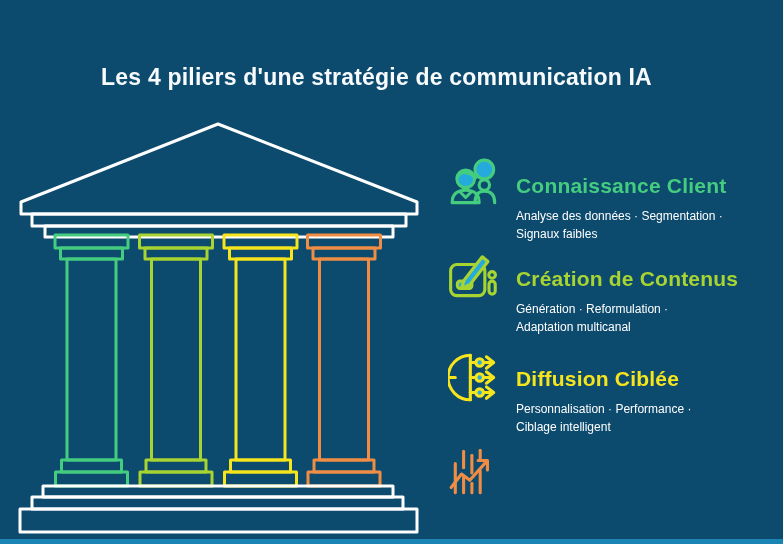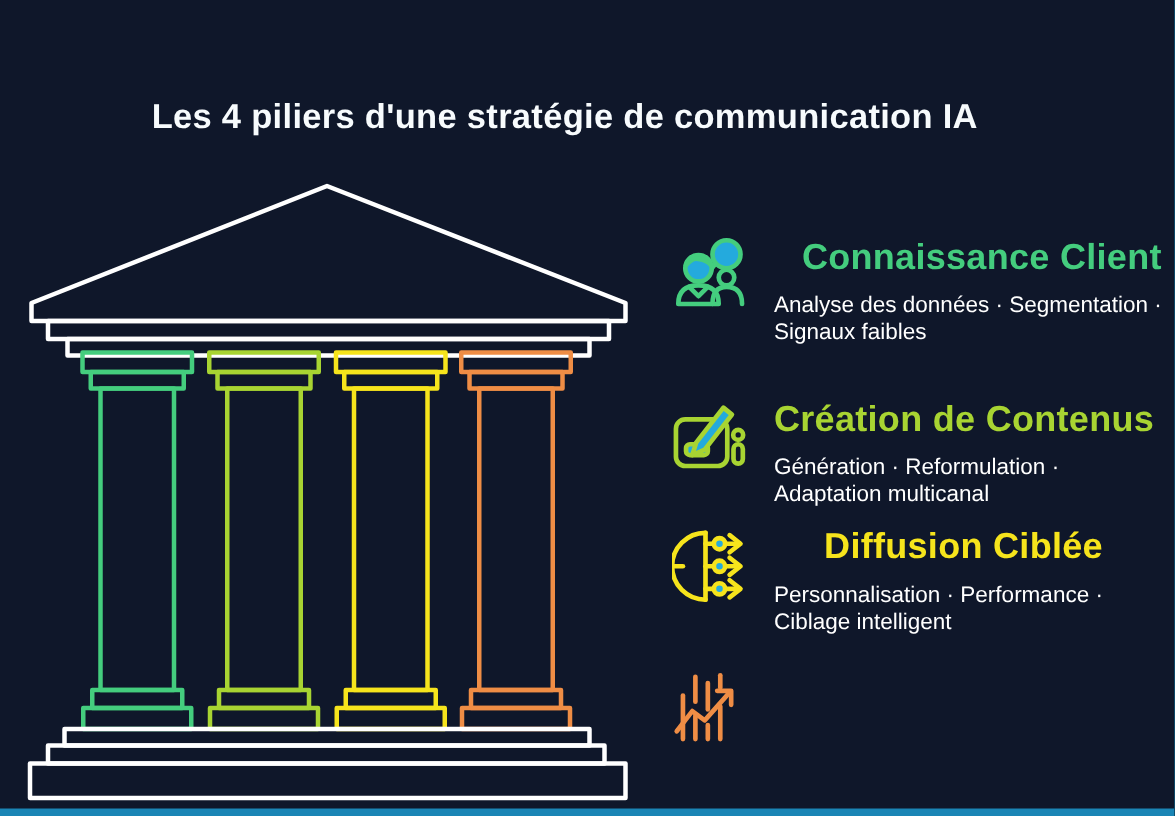--- a/index.html
+++ b/index.html
@@ -1,47 +1,46 @@
 <!DOCTYPE html>
 <html><head>
 <meta charset="utf-8">
 <style>
   html,body{margin:0;padding:0;background:#0e6e96;}
   .stage{
     position:relative;
     width:783px;height:544px;
-    background:#0f172a;
+    background:#0c4a6e;
     overflow:hidden;
     font-family:"Liberation Sans","DejaVu Sans",sans-serif;
   }
   .footer-bar{
     position:absolute;left:0;bottom:0;width:100%;height:5px;
     background:#1A85B5;
   }
   .page-title{
     position:absolute;top:49px;left:0;right:30px;
     text-align:center;
     color:#F7FBFD;
     font-size:23px;font-weight:bold;letter-spacing:.2px;
   }
   .temple{position:absolute;left:0;top:104px;}
   .pillar-item{
     position:absolute;left:448px;width:330px;
     display:flex;gap:14px;align-items:flex-start;
   }
   .pillar-item .icon-box{flex:none;width:54px;height:56px;}
   .item-heading{
-    font-size:24px;font-weight:bold;letter-spacing:.2px;
-    margin:2px 0 0 0;
-    text-align:right;
+    font-size:21px;font-weight:bold;letter-spacing:.2px;
+    margin:18px 0 0 0;
   }
   .item-desc{
     margin-top:9px;
     color:#FFFFFF;
-    font-size:15px;line-height:18px;
+    font-size:12px;line-height:18px;
     white-space:pre-line;
   }
   .mask{fill:#24AADD;}
   svg{display:block;}
 </style>
 </head>
 <body>
 
 <div class="stage">
 
@@ -108,21 +107,21 @@
         <path d="M11,34 L17,40 L23,34"></path>
       </svg>
     </span>
     <div>
       <div class="item-heading" style="color: rgb(68, 205, 126);">Connaissance Client</div>
       <div class="item-desc">Analyse des données · Segmentation ·
 Signaux faibles</div>
     </div>
   </div>
 
-  <div class="pillar-item" style="top:264px">
+  <div class="pillar-item" style="top:249px">
     <span class="icon-box" style="color: rgb(168, 212, 50);">
       <svg width="54" height="56" viewBox="0 0 52 54" fill="none" stroke="currentColor" stroke-width="3" stroke-linecap="round" stroke-linejoin="round">
         <rect x="2.5" y="15" width="33" height="30" rx="6"></rect>
         <rect class="mask" x="9" y="31" width="14" height="7" rx="2.5"></rect>
         <line x1="23" y1="31" x2="23" y2="26"></line>
         <path class="mask" d="M13,38 L15.5,30 L33,7.5 L38.5,12 L21,34.5 Z"></path>
         <circle cx="42.5" cy="25" r="3.2"></circle>
         <rect x="39.5" y="31" width="6" height="12.5" rx="3"></rect>
       </svg>
     </span>

